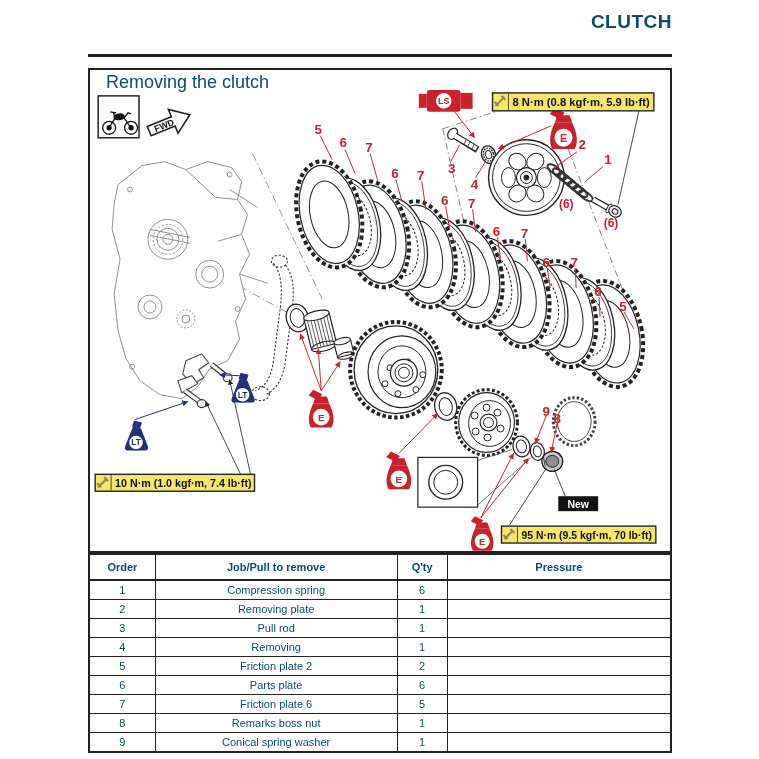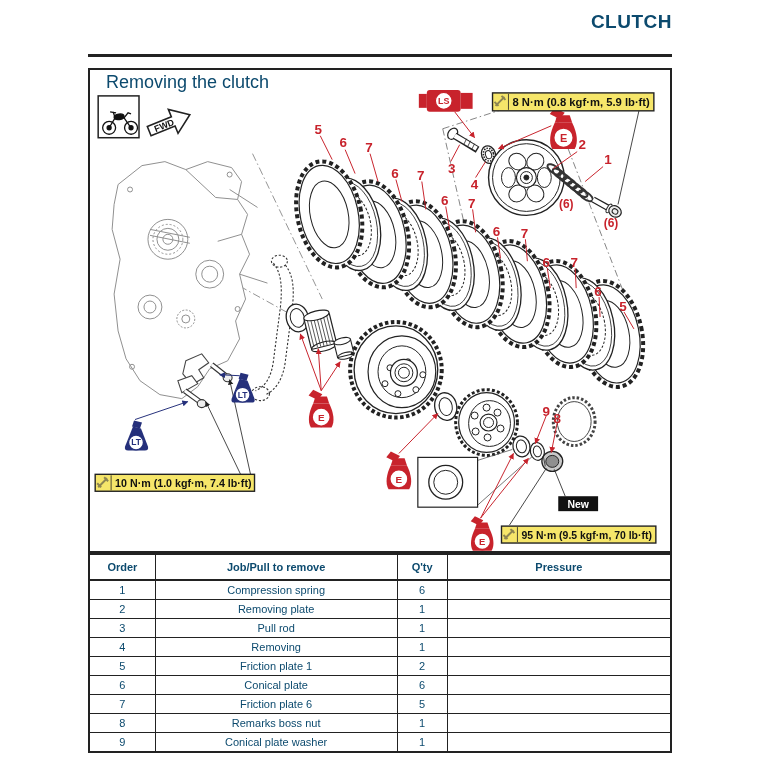--- a/index.html
+++ b/index.html
@@ -453,44 +453,44 @@
         <td></td>
       </tr>
       <tr>
         <td class="td-c">4</td>
         <td class="td-l">Removing</td>
         <td class="td-c">1</td>
         <td></td>
       </tr>
       <tr>
         <td class="td-c">5</td>
-        <td class="td-l">Friction plate 1</td>
+        <td class="td-l">Friction plate 2</td>
         <td class="td-c">2</td>
         <td></td>
       </tr>
       <tr>
         <td class="td-c">6</td>
-        <td class="td-l">Conical plate</td>
+        <td class="td-l">Parts plate</td>
         <td class="td-c">6</td>
         <td></td>
       </tr>
       <tr>
         <td class="td-c">7</td>
         <td class="td-l">Friction plate 6</td>
         <td class="td-c">5</td>
         <td></td>
       </tr>
       <tr>
         <td class="td-c">8</td>
         <td class="td-l">Remarks boss nut</td>
         <td class="td-c">1</td>
         <td></td>
       </tr>
       <tr>
         <td class="td-c">9</td>
-        <td class="td-l">Conical plate washer</td>
+        <td class="td-l">Conical spring washer</td>
         <td class="td-c">1</td>
         <td></td>
       </tr>
     </tbody>
   </table>
 
 </div>
 
 </body></html>

